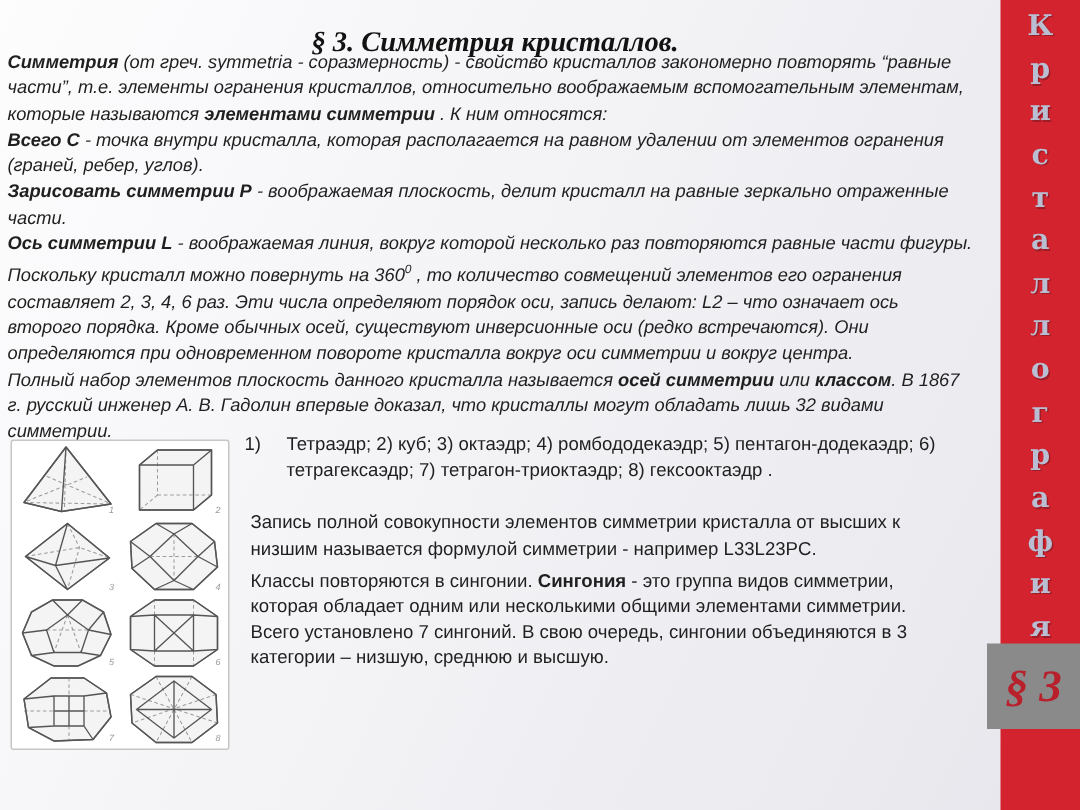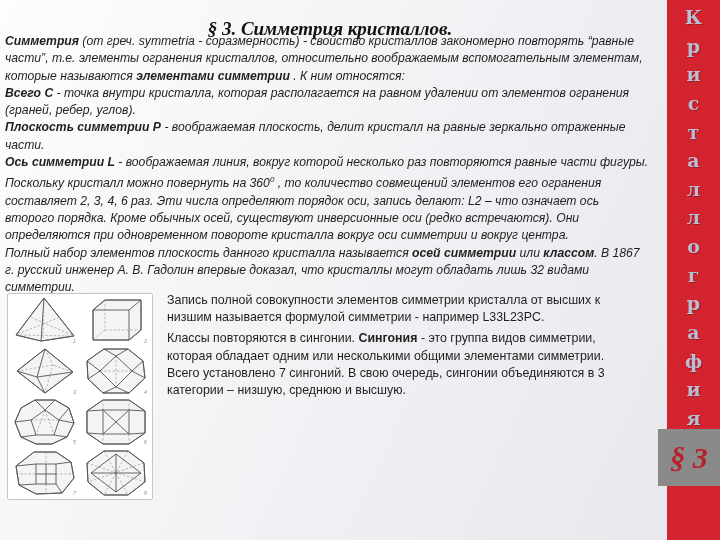--- a/index.html
+++ b/index.html
@@ -60,21 +60,21 @@
 </head>
 <body>
 
 <div class="stage">
 
   <div class="title">§ 3. Симметрия кристаллов.</div>
 
   <div class="main-text">
     <p><b>Симметрия</b><span> (от греч. symmetria - соразмерность) - свойство кристаллов закономерно повторять “равные части”, т.е. элементы огранения кристаллов, относительно воображаемым вспомогательным элементам, которые называются </span><b>элементами симметрии</b><span> . К ним относятся:</span></p>
     <p><b>Всего C</b><span> - точка внутри кристалла, которая располагается на равном удалении от элементов огранения (граней, ребер, углов).</span></p>
-    <p><b>Плоскость симметрии P</b><span> - воображаемая плоскость, делит кристалл на равные зеркально отраженные части.</span></p>
+    <p><b>Зарисовать симметрии P</b><span> - воображаемая плоскость, делит кристалл на равные зеркально отраженные части.</span></p>
     <p><b>Ось симметрии L</b><span> - воображаемая линия, вокруг которой несколько раз повторяются равные части фигуры. Поскольку кристалл можно повернуть на 360</span><sup>0</sup><span> , то количество совмещений элементов его огранения составляет 2, 3, 4, 6 раз. Эти числа определяют порядок оси, запись делают: L2 – что означает ось второго порядка. Кроме обычных осей, существуют инверсионные оси (редко встречаются). Они определяются при одновременном повороте кристалла вокруг оси симметрии и вокруг центра.</span></p>
     <p><span>Полный набор элементов плоскость данного кристалла называется </span><b>осей симметрии</b><span> или </span><b>классом</b><span>. В 1867 г. русский инженер А. В. Гадолин впервые доказал, что кристаллы могут обладать лишь 32 видами симметрии.</span></p>
   </div>
 
   <div class="figure-box">
     <div class="fig-cell">
       <svg width="66" height="48" viewBox="0 0 66 48">
         <polygon class="f" points="32,2 4,39 29,45 62,40"></polygon>
         <path class="d" d="M4 39 L62 40 M32 2 L31 42 M6 38 L46 22 M60 39 L18 21"></path>
         <path class="s" d="M32 2 L4 39 L29 45 L62 40 Z M32 2 L29 45"></path>
@@ -133,20 +133,23 @@
       <svg width="66" height="48" viewBox="0 0 66 48">
         <polygon class="f" points="21,2 45,2 61,14 62,33 45,46 21,46 5,33 4,14"></polygon>
         <path class="d" d="M21 2 L45 46 M45 2 L21 46 M4 14 L62 33 M61 14 L5 33"></path>
         <path class="s" d="M21 2 L45 2 L61 14 L62 33 L45 46 L21 46 L5 33 L4 14 Z M33 5 L58 24 L33 43 L8 24 Z M33 5 L33 43 M8 24 L58 24"></path>
       </svg>
       <span class="fig-num">8</span>
     </div>
   </div>
 
   <div class="right-col">
+    <div class="list-item">
+      <span class="list-marker">1)</span><span class="list-text">Тетраэдр; 2) куб; 3) октаэдр; 4) ромбододекаэдр; 5) пентагон-додекаэдр; 6) тетрагексаэдр; 7) тетрагон-триоктаэдр; 8) гексооктаэдр .</span>
+    </div>
     <p class="rp rp1"><span>Запись полной совокупности элементов симметрии кристалла от высших к низшим называется формулой симметрии - например L33L23PC.</span></p>
     <p class="rp rp2"><span>Классы повторяются в сингонии. </span><b>Сингония</b><span> - это группа видов симметрии, которая обладает одним или несколькими общими элементами симметрии. Всего установлено 7 сингоний. В свою очередь, сингонии объединяются в 3 категории – низшую, среднюю и высшую.</span></p>
   </div>
 
   <div class="sidebar">
     <div class="vword">
         <span class="vletter">К</span>
         <span class="vletter">р</span>
         <span class="vletter">и</span>
         <span class="vletter">с</span>

